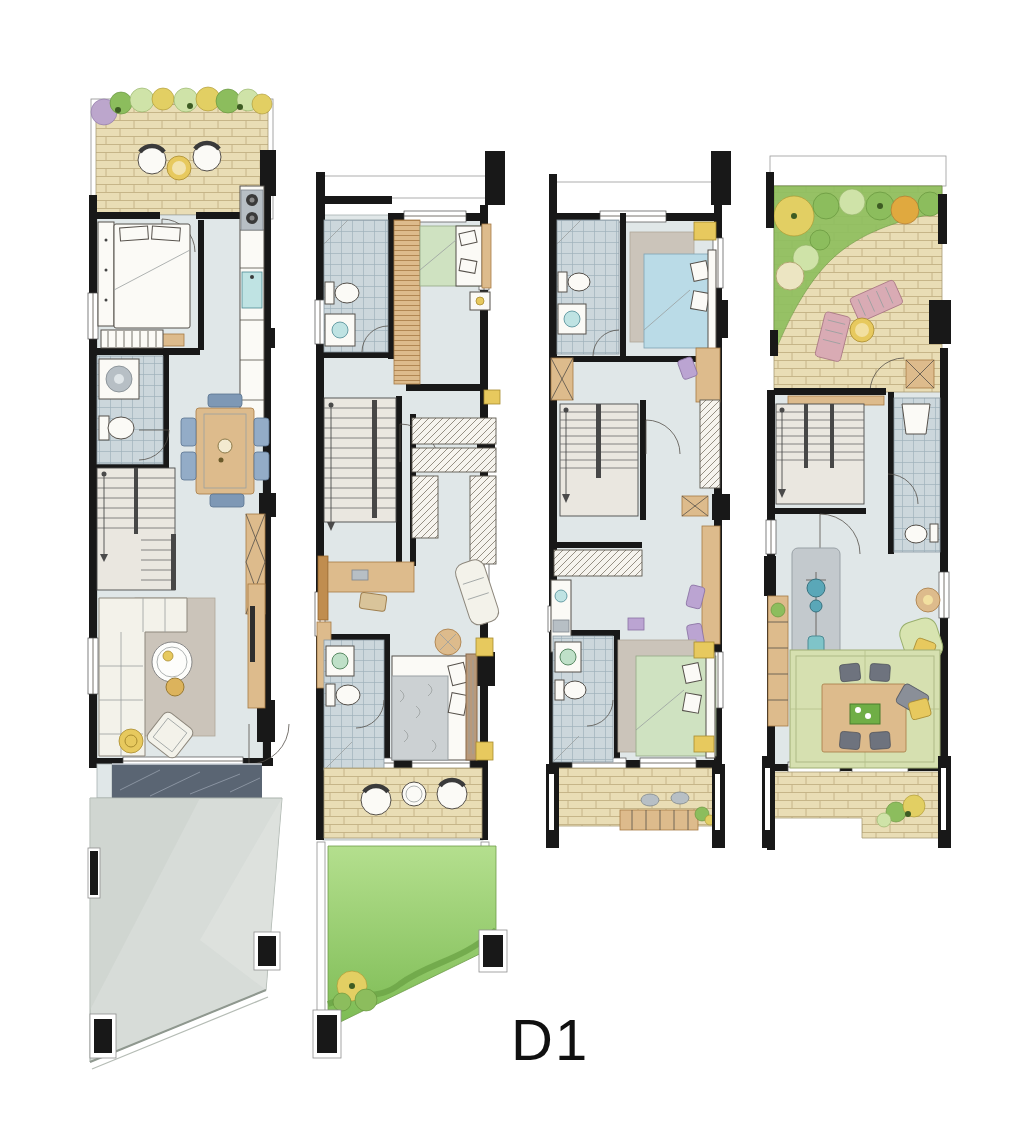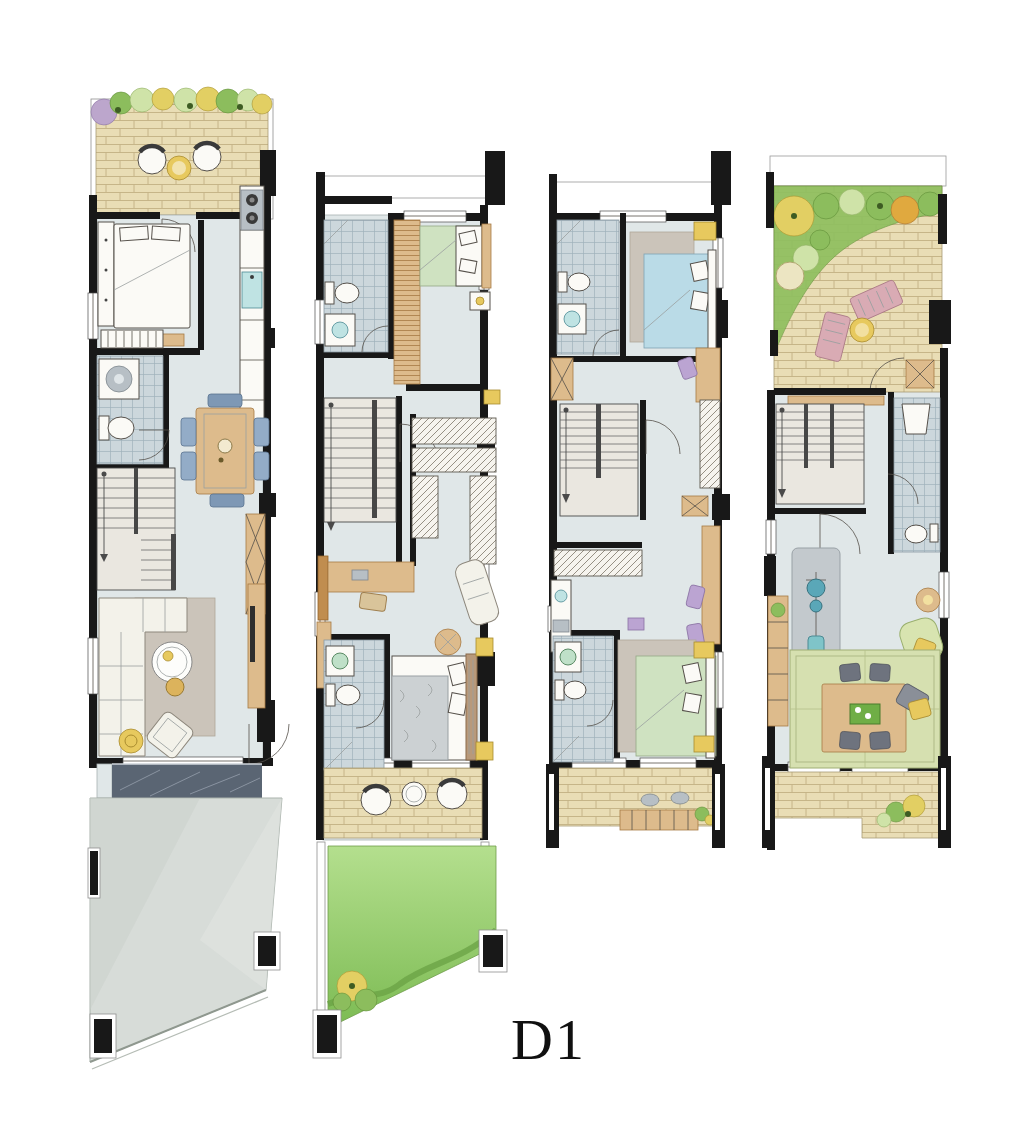--- a/index.html
+++ b/index.html
@@ -1,17 +1,17 @@
 <!DOCTYPE html>
 <html style="--wall: #181818; --floor: #e0e7e8; --eave: #ffffff; --brick: #e9ddb5; --brickLine: #c2b083; --tile: #ccd7dc; --tileLine: #9fb2bc; --lawnLight: #b4df8e; --lawnDark: #7cbb53; --wood: #ddbb8c; --woodDark: #c08d4f; --marble: #5a6573; --driveway: #d7dcd8; --yellow: #e7c95e; --teal: #bfe3e3; --pink: #d9abb4; --purple: #bba4d2; --bedGreen: #cfe2c1; --bedBlue: #badbe7; --tatami: #d6e0b0; --labelInk: #101010;"><head>
 <meta charset="utf-8">
 <style>
   html,body{margin:0;padding:0;background:#fff;}
   .canvas{position:relative;width:1024px;height:1145px;background:#fff;overflow:hidden;
-          font-family:Liberation Serif, serif;}
+          font-family:Liberation Sans, sans-serif;}
   .plan-label{position:absolute;left:511px;top:1008px;font-size:58px;line-height:1.1;
               color:var(--labelInk,#101010);letter-spacing:2px;}
   svg{position:absolute;left:0;top:0;}
   
   .w{fill:var(--wall,#181818);}
   .floor{fill:var(--floor,#e0e7e8);stroke:#a9b2b2;stroke-width:.8;}
   .eave{fill:var(--eave,#ffffff);stroke:#9a9a9a;stroke-width:.8;}
   .white{fill:#ffffff;stroke:#8f8f8f;stroke-width:.8;}
   .win{fill:#ffffff;stroke:#4a4a4a;stroke-width:.7;}
   .dark{fill:#474747;}

